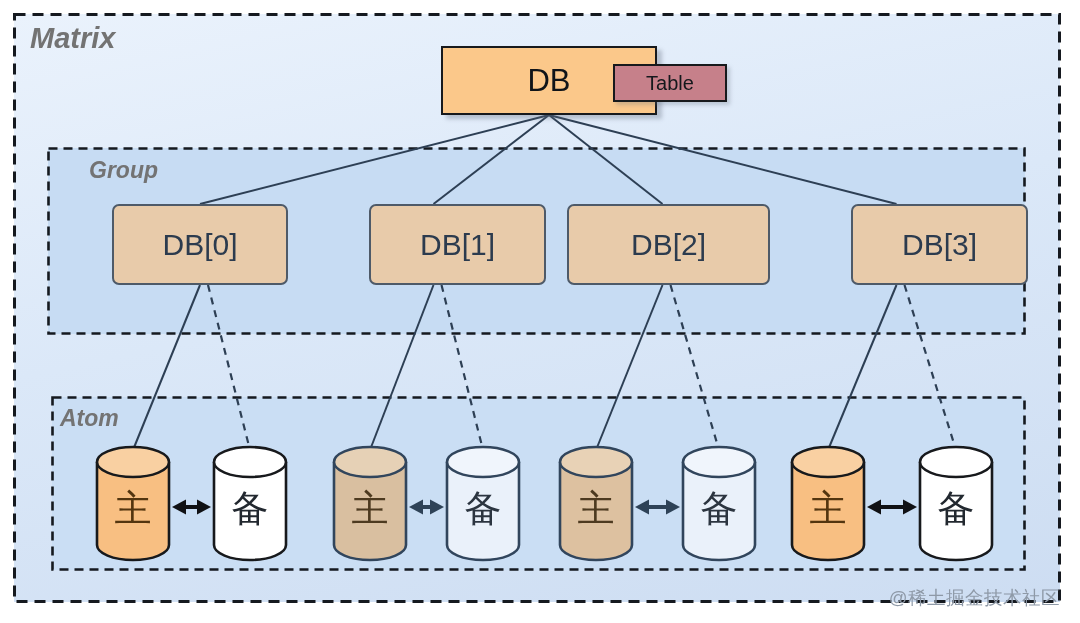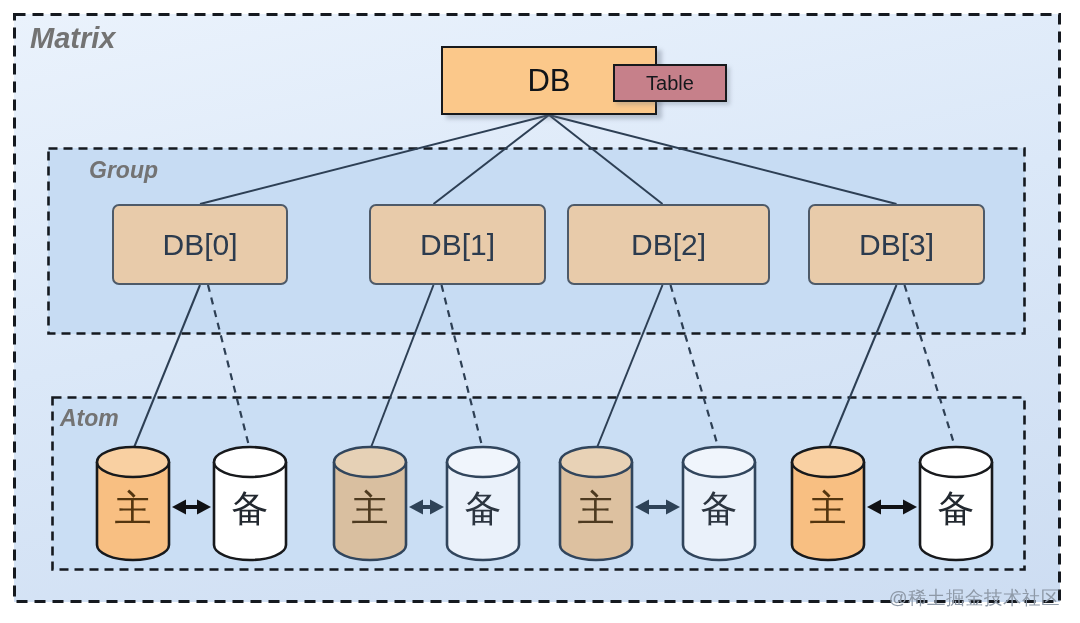--- a/index.html
+++ b/index.html
@@ -120,21 +120,21 @@
     <span>Table</span>
   </div>
   <div class="node db-node">
     <span>DB</span>
   </div>
 
   <div id="gnodes">
       <div class="gnode" style="left: 112px; width: 176px;">DB[0]</div>
       <div class="gnode" style="left: 333px; width: 177px; margin-left: 36px;">DB[1]</div>
       <div class="gnode" style="left: 567px; width: 203px;">DB[2]</div>
-      <div class="gnode" style="left: 808px; width: 177px;">DB[3]</div>
+      <div class="gnode" style="left: 851px; width: 177px;">DB[3]</div>
     </div>
   <div id="cyl-labels">
       <div class="cyl-label" style="left: 101px; color: rgb(83, 53, 15);">主</div>
       <div class="cyl-label" style="left: 218px; color: rgb(34, 40, 47);">备</div>
       <div class="cyl-label" style="left: 338px; color: rgb(77, 58, 32);">主</div>
       <div class="cyl-label" style="left: 451px; color: rgb(44, 53, 64);">备</div>
       <div class="cyl-label" style="left: 564px; color: rgb(77, 58, 32);">主</div>
       <div class="cyl-label" style="left: 687px; color: rgb(44, 53, 64);">备</div>
       <div class="cyl-label" style="left: 796px; color: rgb(83, 53, 15);">主</div>
       <div class="cyl-label" style="left: 924px; color: rgb(34, 40, 47);">备</div>

